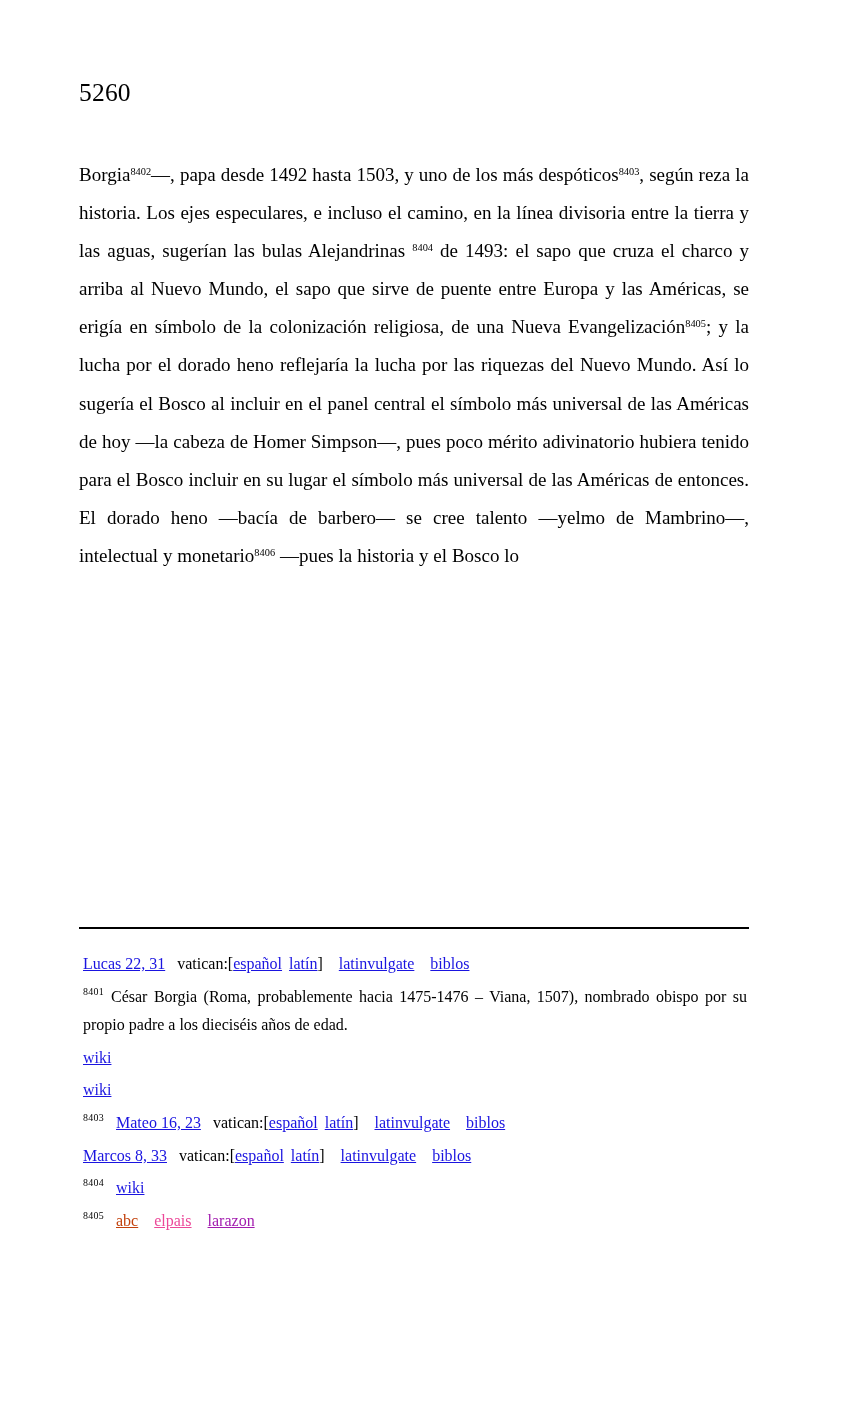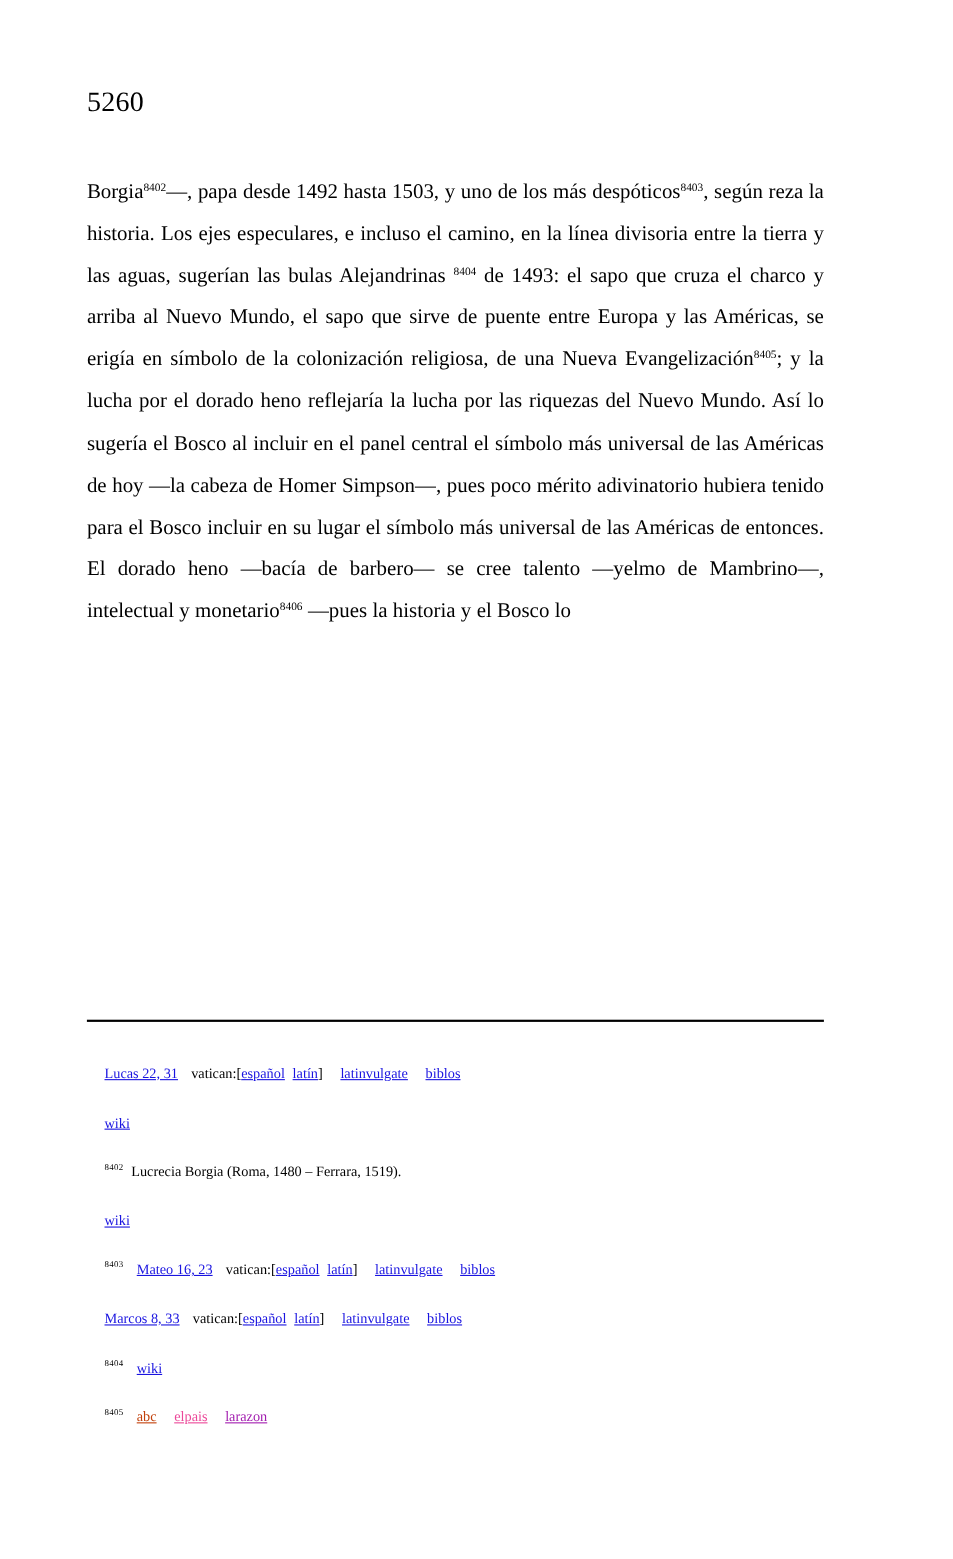--- a/index.html
+++ b/index.html
@@ -67,22 +67,22 @@
   }
 
   
   .fn-col {
     position: absolute;
     left: 79px;
     top: 946px;
     width: 672px;
   }
   .fn-block {
-    margin: 16px;
-    font-size: 13px;
+    margin: 4px;
+    font-size: 16px;
     line-height: 28.6px;
     text-align: justify;
     text-justify: inter-word;
   }
   .fn-block.loose {
     text-align: left;
   }
   .fn-num {
     font-size: 0.62em;
     vertical-align: 0.72em;
@@ -108,24 +108,24 @@
   <div class="body-col">
     <p class="body-par" id="body-paragraph"><span>Borgia</span><sup>8402</sup><span>—, papa desde 1492 hasta 1503, y uno de los más despóticos</span><sup>8403</sup><span>, según reza la historia. Los ejes especulares, e incluso el camino, en la línea divisoria entre la tierra y las aguas, sugerían las bulas Alejandrinas </span><sup>8404</sup><span> de 1493: el sapo que cruza el charco y arriba al Nuevo Mundo, el sapo que sirve de puente entre Europa y las Américas, se erigía en símbolo de la colonización religiosa, de una Nueva Evangelización</span><sup>8405</sup><span>; y la lucha por el dorado heno reflejaría la lucha por las riquezas del Nuevo Mundo. Así lo sugería el Bosco al incluir en el panel central el símbolo más universal de las Américas de hoy —la cabeza de Homer Simpson—, pues poco mérito adivinatorio hubiera tenido para el Bosco incluir en su lugar el símbolo más universal de las Américas de entonces. El dorado heno —bacía de barbero— se cree talento —yelmo de Mambrino—, intelectual y monetario</span><sup>8406</sup><span> —pues la historia y el Bosco lo</span></p>
   </div>
 
   <hr class="fn-rule">
 
   <div class="fn-col">
 
     <p class="fn-block loose"><a class="lnk" href="#" style="color: rgb(26, 20, 224);">Lucas 22, 31</a><span class="gap-md"></span><span>vatican:[</span><a class="lnk" href="#" style="color: rgb(26, 20, 224);">español</a><span class="gap-sm"></span><a class="lnk" href="#" style="color: rgb(26, 20, 224);">latín</a><span>]</span><span class="gap-lg"></span><a class="lnk" href="#" style="color: rgb(26, 20, 224);">latinvulgate</a><span class="gap-lg"></span><a class="lnk" href="#" style="color: rgb(26, 20, 224);">biblos</a></p>
 
+    <p class="fn-block"><span class="fn-num">8401</span><span class="gap-sm"></span><span>César Borgia (Roma, probablemente hacia 1475-1476 – Viana, 1507), nombrado obispo por su propio padre a los dieciséis años de edad.</span></p>
 
     <p class="fn-block loose"><a class="lnk" href="#" style="color: rgb(26, 20, 224);">wiki</a></p>
 
-    <p class="fn-block loose"><span class="fn-num">8402</span><span class="gap-sm"></span><span>Lucrecia Borgia (Roma, 1480 – Ferrara, 1519).</span></p>
 
     <p class="fn-block loose"><a class="lnk" href="#" style="color: rgb(26, 20, 224);">wiki</a></p>
 
     <p class="fn-block loose"><span class="fn-num">8403</span><span class="gap-md"></span><a class="lnk" href="#" style="color: rgb(26, 20, 224);">Mateo 16, 23</a><span class="gap-md"></span><span>vatican:[</span><a class="lnk" href="#" style="color: rgb(26, 20, 224);">español</a><span class="gap-sm"></span><a class="lnk" href="#" style="color: rgb(26, 20, 224);">latín</a><span>]</span><span class="gap-lg"></span><a class="lnk" href="#" style="color: rgb(26, 20, 224);">latinvulgate</a><span class="gap-lg"></span><a class="lnk" href="#" style="color: rgb(26, 20, 224);">biblos</a></p>
 
     <p class="fn-block loose"><a class="lnk" href="#" style="color: rgb(26, 20, 224);">Marcos 8, 33</a><span class="gap-md"></span><span>vatican:[</span><a class="lnk" href="#" style="color: rgb(26, 20, 224);">español</a><span class="gap-sm"></span><a class="lnk" href="#" style="color: rgb(26, 20, 224);">latín</a><span>]</span><span class="gap-lg"></span><a class="lnk" href="#" style="color: rgb(26, 20, 224);">latinvulgate</a><span class="gap-lg"></span><a class="lnk" href="#" style="color: rgb(26, 20, 224);">biblos</a></p>
 
     <p class="fn-block loose"><span class="fn-num">8404</span><span class="gap-md"></span><a class="lnk" href="#" style="color: rgb(26, 20, 224);">wiki</a></p>
 
     <p class="fn-block loose"><span class="fn-num">8405</span><span class="gap-md"></span><a class="lnk" href="#" style="color: #c2410c;">abc</a><span class="gap-lg"></span><a class="lnk" href="#" style="color: #ec4899;">elpais</a><span class="gap-lg"></span><a class="lnk" href="#" style="color: #a21caf;">larazon</a></p>

